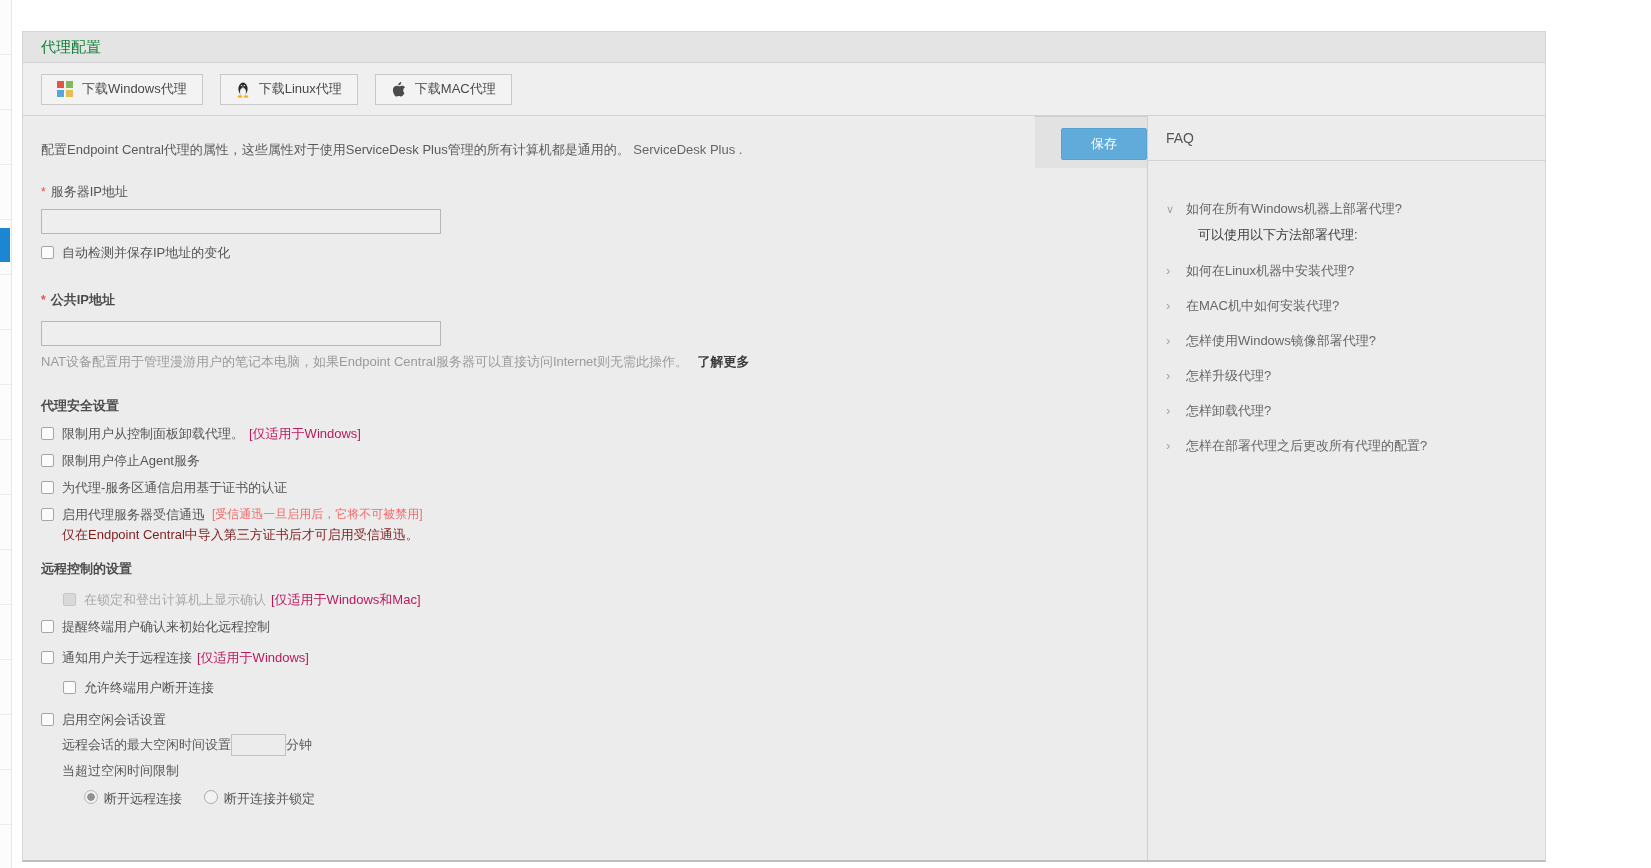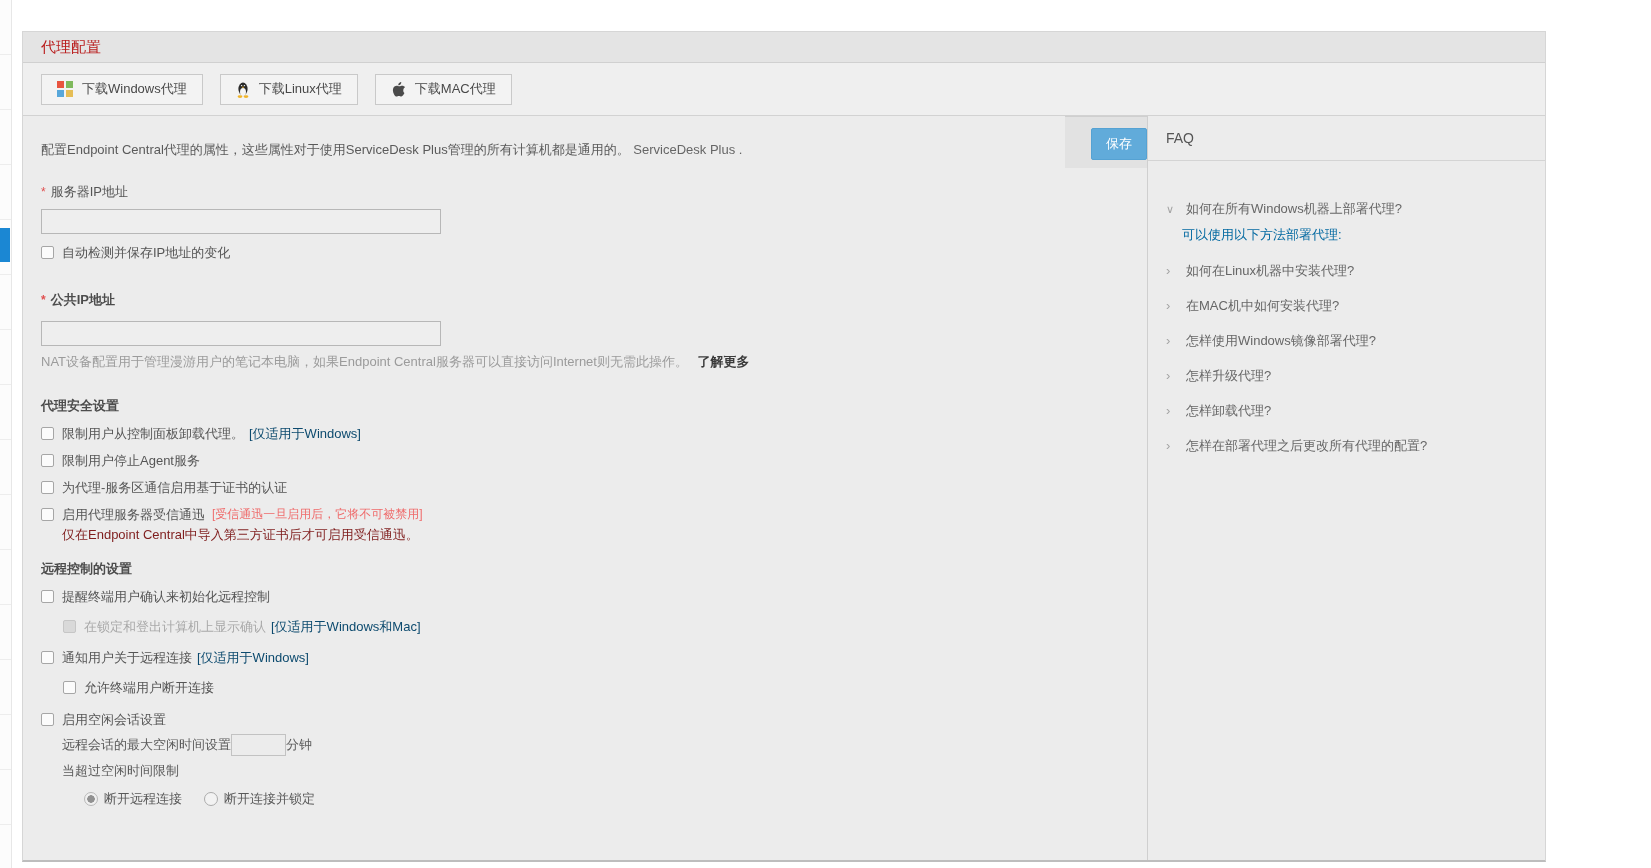--- a/index.html
+++ b/index.html
@@ -8,76 +8,76 @@
 
   
   .rail { position:absolute; left:0; top:0; bottom:0; width:12px; background:#fcfcfc; border-right:1px solid #e7e7e7;
           background-image:repeating-linear-gradient(to bottom,transparent 0 54px,#ededed 54px 55px); }
   .rail-active { position:absolute; left:0; top:228px; width:10px; height:34px; background:#1b87d3; }
 
   
   .panel { position:absolute; left:22px; top:31px; width:1524px; height:831px; background:#ececec;
            border:1px solid #d6d6d6; border-bottom:2px solid #bdbdbd; display:flex; flex-direction:column; }
   .panel-header { height:31px; flex:none; background:#e4e4e4; border-bottom:1px solid #d0d0d0;
-                  padding-left:18px; line-height:30px; font-size:15px; color:#b91c1c; }
+                  padding-left:18px; line-height:30px; font-size:15px; color:#15803d; }
   .toolbar { height:53px; flex:none; background:#efefef; border-bottom:1px solid #d2d2d2; padding:10px 18px; display:flex; gap:17px; align-items:center; }
   .dl-btn { display:inline-flex; align-items:center; gap:9px; height:31px; padding:0 15px; background:#f3f3f3;
             border:1px solid #c9c9c9; color:#484848; font-size:13px; cursor:pointer; }
 
   .win-logo { width:16px; height:16px; display:grid; grid-template-columns:7px 7px; grid-template-rows:7px 7px; gap:2px; }
   .win-logo i { display:block; }
   .win-r { background:#e8543f; } .win-g { background:#7fb95c; } .win-b { background:#58a7da; } .win-y { background:#e5bd55; }
 
   .panel-body { flex:1; display:flex; min-height:0; }
   .main-col { flex:1; display:flex; flex-direction:row; min-width:0; }
   .main-scroll { flex:1; padding:25px 18px 0 18px; overflow:hidden; }
   .main-footer { flex:none; height:52px; background:#e2e2e2; border-top:1px solid #cfcfcf; padding:11px 0 0 26px; }
-  .save-btn { background:#61abda; color:#fff; border:1px solid #55a2d3; border-radius:2px; padding:6px 14px; font-size:13px; cursor:pointer; }
+  .save-btn { background:#61abda; color:#fff; border:1px solid #55a2d3; border-radius:2px; padding:6px 29px; font-size:13px; cursor:pointer; }
 
   .intro { color:#5a5a5a; margin-bottom:24px; }
   .intro .sdp { color:#666; }
 
   .field-label { margin-bottom:8px; color:#555; }
   .field-label.bold { font-weight:bold; color:#4c4c4c; }
   .req { color:#e04f4f; margin-right:5px; font-size:12px; }
   .txt { width:400px; height:25px; background:#eeeeee; border:1px solid #b7b7b7; padding:0 6px; font-size:13px; color:#444; font-family:inherit; }
   .txt.mini { width:55px; height:22px; background:#ececec; border-color:#c2c2c2; }
 
   .cb-row { display:flex; align-items:center; margin-top:10px; line-height:17px; }
   .cb-row.indent { margin-left:22px; }
   input[type="checkbox"] { appearance:none; -webkit-appearance:none; width:13px; height:13px; border:1px solid #a6a6a6;
       border-radius:2px; background:#fbfbfb; margin:0 8px 0 0; flex:none; cursor:pointer; }
   input[type="checkbox"].disabled { background:#d9d9d9; border-color:#c6c6c6; cursor:default; }
-  .suffix-gray { color:#0c4a6e; margin-left:5px; }
+  .suffix-gray { color:#be185d; margin-left:5px; }
   .suffix-red { color:#ef6b6b; margin-left:7px; font-size:12px; }
   .sub-note { color:#7f1d1d; margin:3px 0 0 21px; }
   .section-heading { font-weight:bold; color:#4c4c4c; margin-top:26px; }
   .section-heading.rc { margin-top:16px; }
 
   .nat-note { color:#9b9b9b; margin-top:7px; }
   .learn-more { color:#3a3a3a; font-weight:bold; margin-left:6px; cursor:pointer; }
 
   .idle-block { margin-left:21px; margin-top:6px; color:#5a5a5a; }
   .idle-line1 { display:flex; align-items:center; }
   .idle-line2 { margin-top:6px; }
   .radio-row { display:flex; align-items:center; gap:22px; margin:10px 0 0 22px; }
-  .radio-opt { display:flex; align-items:center; color:#5a5a5a; }
+  .radio-opt { display:flex; color:#5a5a5a; }
   input[type="radio"] { appearance:none; -webkit-appearance:none; width:14px; height:14px; border:1px solid #ababab;
       border-radius:50%; background:#f2f2f2; margin:0 6px 0 0; flex:none; cursor:default; }
   input[type="radio"].sel { background:radial-gradient(circle,#919191 0 3.5px,#f0f0f0 4px); border-color:#b9b9b9; }
 
   
   .faq-col { width:398px; flex:none; border-left:1px solid #cfcfcf; display:flex; flex-direction:column; }
   .faq-header { height:45px; flex:none; line-height:45px; padding-left:18px; border-bottom:1px solid #d4d4d4; color:#555; font-size:14px; }
   .faq-list { padding:40px 16px 0 18px; }
   .faq-item { margin-bottom:19px; }
   .faq-q { display:flex; align-items:flex-start; color:#666; cursor:pointer; line-height:16px; }
   .chev { color:#a3a3a3; width:20px; flex:none; font-size:13px; }
   .chev.open { font-size:11px; }
-  .faq-answer { color:#0369a1; margin:9px 0 5px 16px; }
+  .faq-answer { color:#404040; margin:9px 0 5px 32px; }
 
   .apple-icon svg { display:block; }
   .tux-icon svg { display:block; }
 </style>
 </head>
 <body>
 
 <div class="stage">
 
   <div class="rail">
@@ -166,28 +166,28 @@
           </div>
           <div class="cb-row">
             <input type="checkbox" style="">
             <span>启用代理服务器受信通迅</span>
             <span class="suffix-red">[受信通迅一旦启用后，它将不可被禁用]</span>
           </div>
           <div class="sub-note">仅在Endpoint Central中导入第三方证书后才可启用受信通迅。</div>
 
           <div class="section-heading rc">远程控制的设置</div>
 
-          <div class="cb-row">
-            <input type="checkbox" style="">
-            <span>提醒终端用户确认来初始化远程控制</span>
-          </div>
           <div class="cb-row indent" style="margin-top:13px; color:#a9a9a9;">
             <input type="checkbox" class="disabled" style="">
             <span>在锁定和登出计算机上显示确认</span>
             <span class="suffix-gray">[仅适用于Windows和Mac]</span>
+          </div>
+          <div class="cb-row">
+            <input type="checkbox" style="">
+            <span>提醒终端用户确认来初始化远程控制</span>
           </div>
           <div class="cb-row" style="margin-top:14px;">
             <input type="checkbox" style="">
             <span>通知用户关于远程连接</span>
             <span class="suffix-gray">[仅适用于Windows]</span>
           </div>
           <div class="cb-row indent" style="margin-top:13px;align-items:center;">
             <input type="checkbox" style="">
             <span>允许终端用户断开连接</span>
           </div>

